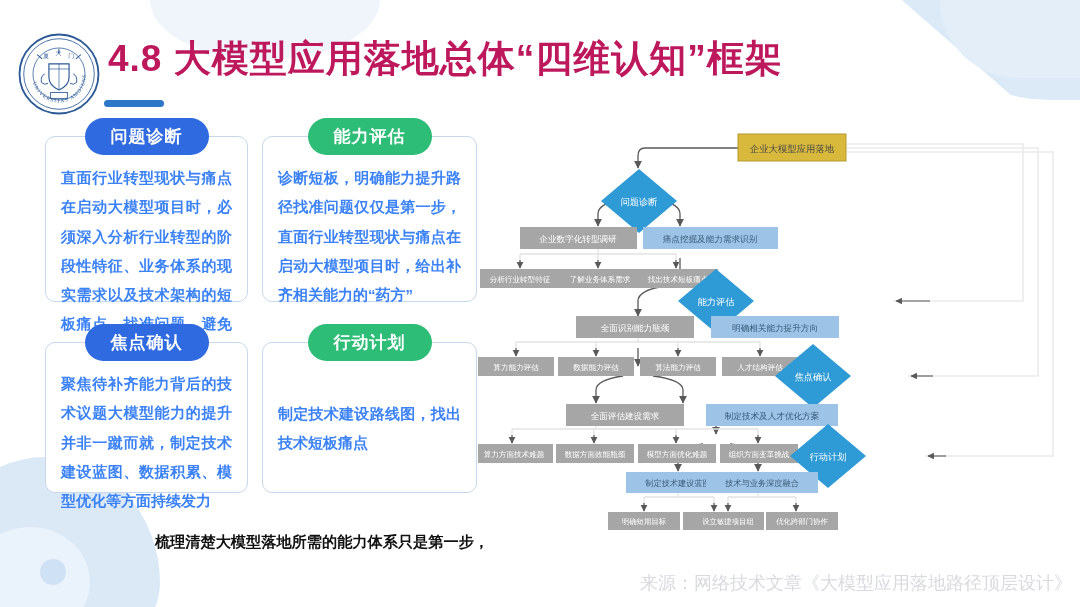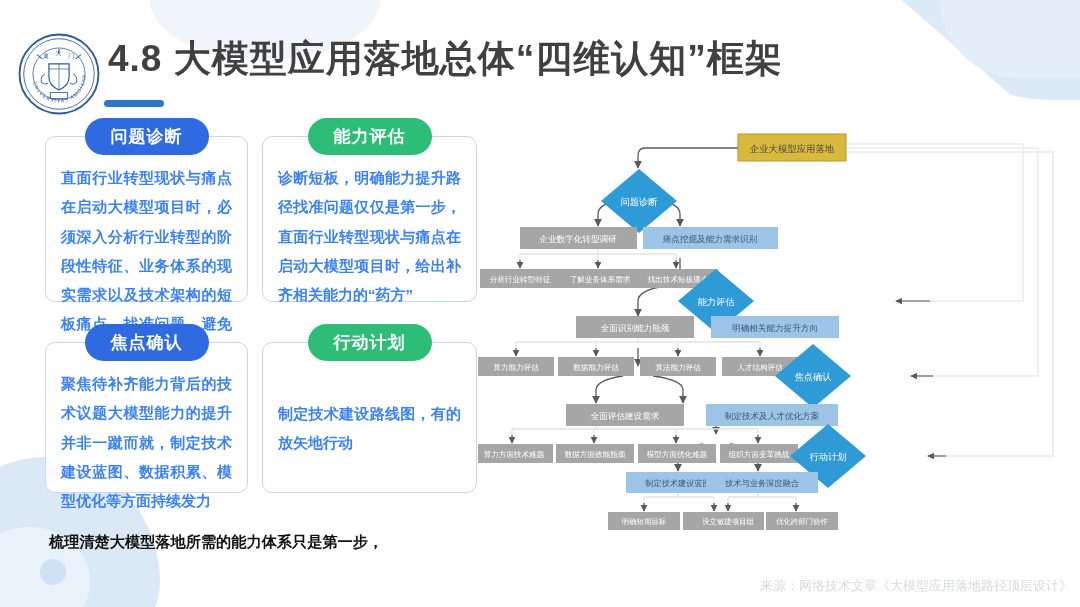--- a/index.html
+++ b/index.html
@@ -34,21 +34,21 @@
     position:absolute;left:40px;bottom:22px;width:26px;height:26px;
     background:#cfe2f5;border-radius:50%;
   }
 
   
   .seal{
     position:absolute;left:17px;top:32px;width:84px;height:84px;border-radius:50%;
   }
   .title{
     position:absolute;left:108px;top:34px;
-    font-size:37px;font-weight:bold;color:#404040;letter-spacing:1px;
+    font-size:37px;font-weight:bold;color:#be185d;letter-spacing:1px;
     white-space:nowrap;
     font-family:"Liberation Sans","DejaVu Sans",sans-serif;
   }
   .title-underline{
     position:absolute;left:104px;top:100px;width:60px;height:7px;
     background:#2d77c8;border-radius:4px;
   }
 
   
   .card{
@@ -74,24 +74,25 @@
   #card2{left:262px;top:136px;width:215px;height:166px;}
   #card3{left:45px;top:342px;width:203px;height:151px;}
   #card4{left:262px;top:342px;width:215px;height:151px;}
   #card4 .card-body{padding-top:56px;}
 
   
   .conclusion{
     position:absolute;left:49px;top:528px;width:440px;
     font-size:15.2px;line-height:1.85;font-weight:bold;color:#111;
     font-family:"DejaVu Sans","Liberation Sans",sans-serif;
+    text-align:right;
   }
   .source{
     position:absolute;right:8px;bottom:12px;
-    font-size:13px;color:#d8dade;
+    font-size:18px;color:#d8dade;
     font-family:"DejaVu Serif","Liberation Serif",serif;
   }
 
   
   #flow{position:absolute;left:478px;top:126px;width:600px;height:420px;}
   #flow text{font-family:"DejaVu Sans","Liberation Sans",sans-serif;}
 </style>
 </head>
 <body>
 
@@ -134,21 +135,21 @@
   <div class="card-body">诊断短板，明确能力提升路径找准问题仅仅是第一步，直面行业转型现状与痛点在启动大模型项目时，给出补齐相关能力的“药方”</div>
 </div>
 
 <div class="card" id="card3">
   <div class="pill pill-blue">焦点确认</div>
   <div class="card-body">聚焦待补齐能力背后的技术议题大模型能力的提升并非一蹴而就，制定技术建设蓝图、数据积累、模型优化等方面持续发力</div>
 </div>
 
 <div class="card" id="card4">
   <div class="pill pill-green">行动计划</div>
-  <div class="card-body">制定技术建设路线图，有的放矢地行动</div>
+  <div class="card-body">制定技术建设路线图，找出技术短板痛点</div>
 </div>
 
 <div class="conclusion">
   <div>梳理清楚大模型落地所需的能力体系只是第一步，</div>
 </div>
 
 <div class="source">来源：网络技术文章《大模型应用落地路径顶层设计》</div>
 
 <svg id="flow" viewBox="0 0 600 420">
   <defs>

